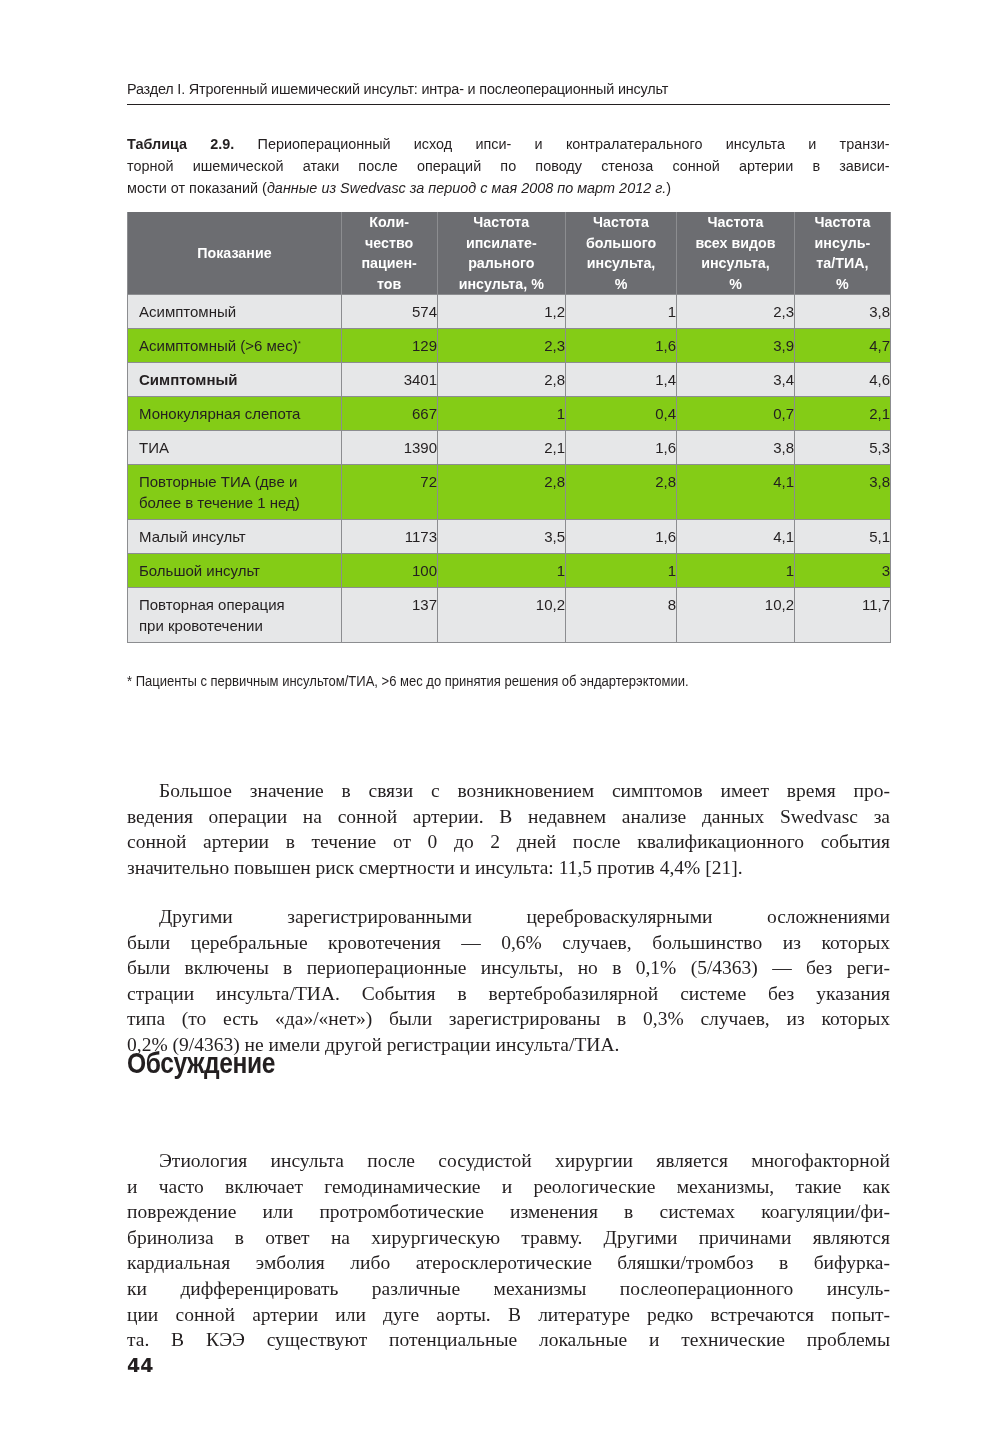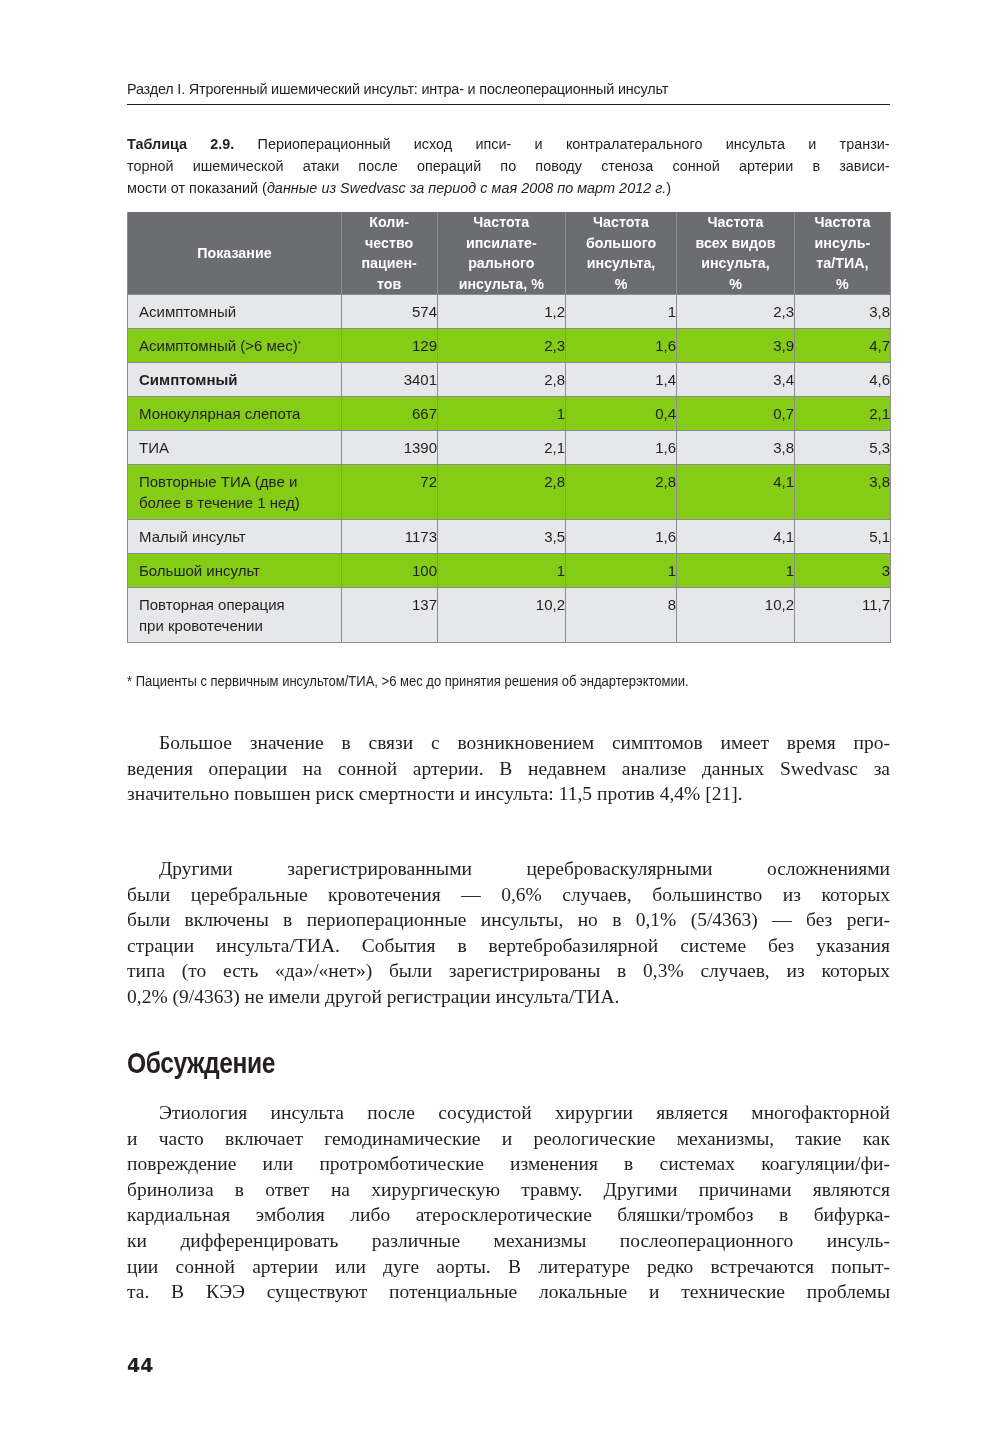--- a/index.html
+++ b/index.html
@@ -44,21 +44,21 @@
   sup.star { font-size: 8px; vertical-align: top; position: relative; top: -2px; }
 
   .footnote {
     position: absolute; left: 127px; top: 673px;
     font-family: "Liberation Sans", sans-serif; font-size: 14px; white-space: nowrap;
     transform: scaleX(0.93); transform-origin: left top;
   }
   .body-text {
     position: absolute; left: 127px; width: 763px;
     font-family: "Liberation Serif", serif; font-size: 19.5px; line-height: 25.6px;
-    text-align: justify; color: #231f20;
+    text-align: justify; color: #231f20; margin-top: 48px;
   }
   .body-text .line { display: block; white-space: nowrap; text-align: justify; text-align-last: justify; }
   .body-text .line.last { text-align-last: left; }
   .body-text .line.indent { padding-left: 32px; }
   .section-title {
     position: absolute; left: 127px; top: 1046px;
     font-family: "Liberation Sans", sans-serif; font-weight: bold; font-size: 30px;
     transform: scaleX(0.82); transform-origin: left top; letter-spacing: -0.5px;
   }
   .page-number {
@@ -299,20 +299,21 @@
         </td>
       </tr>
     </tbody>
 </table>
 
 <div class="footnote">* Пациенты с первичным инсультом/ТИА, &gt;6 мес до принятия решения об эндартерэктомии.</div>
 
 <div class="body-text" id="p0" style="top:730px;">
     <span class="line indent">Большое значение в связи с возникновением симптомов имеет время про-</span>
     <span class="line">ведения операции на сонной артерии. В недавнем анализе данных Swedvasc за</span>
+    <span class="line">сонной артерии в течение от 0 до 2 дней после квалификационного события</span>
     <span class="line last">значительно повышен риск смертности и инсульта: 11,5 против 4,4% [21].</span>
   </div>
 <div class="body-text" id="p1" style="top:856px;">
     <span class="line indent">Другими зарегистрированными цереброваскулярными осложнениями</span>
     <span class="line">были церебральные кровотечения — 0,6% случаев, большинство из которых</span>
     <span class="line">были включены в периоперационные инсульты, но в 0,1% (5/4363) — без реги-</span>
     <span class="line">страции инсульта/ТИА. События в вертебробазилярной системе без указания</span>
     <span class="line">типа (то есть «да»/«нет») были зарегистрированы в 0,3% случаев, из которых</span>
     <span class="line last">0,2% (9/4363) не имели другой регистрации инсульта/ТИА.</span>
   </div>

